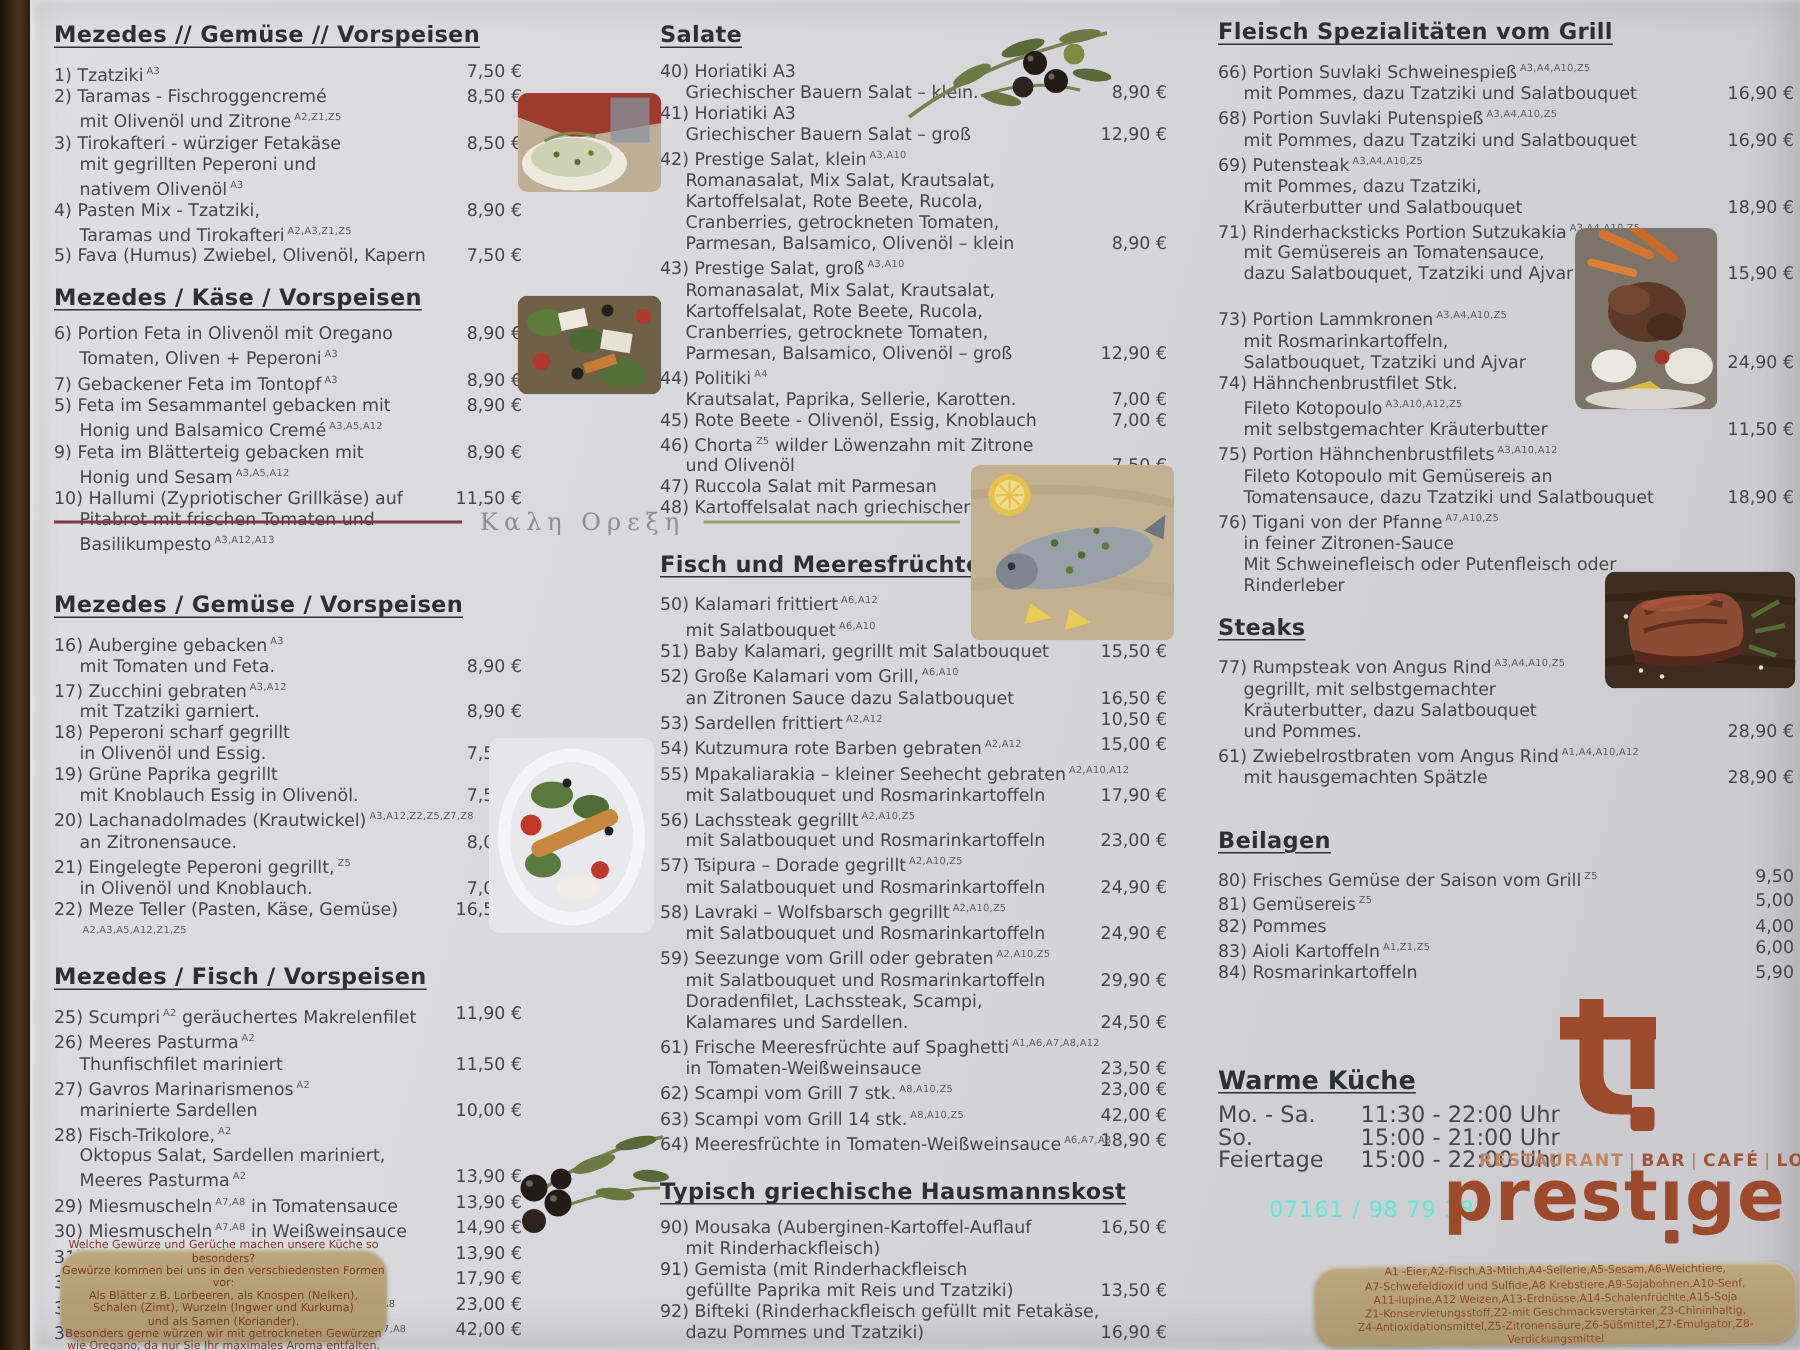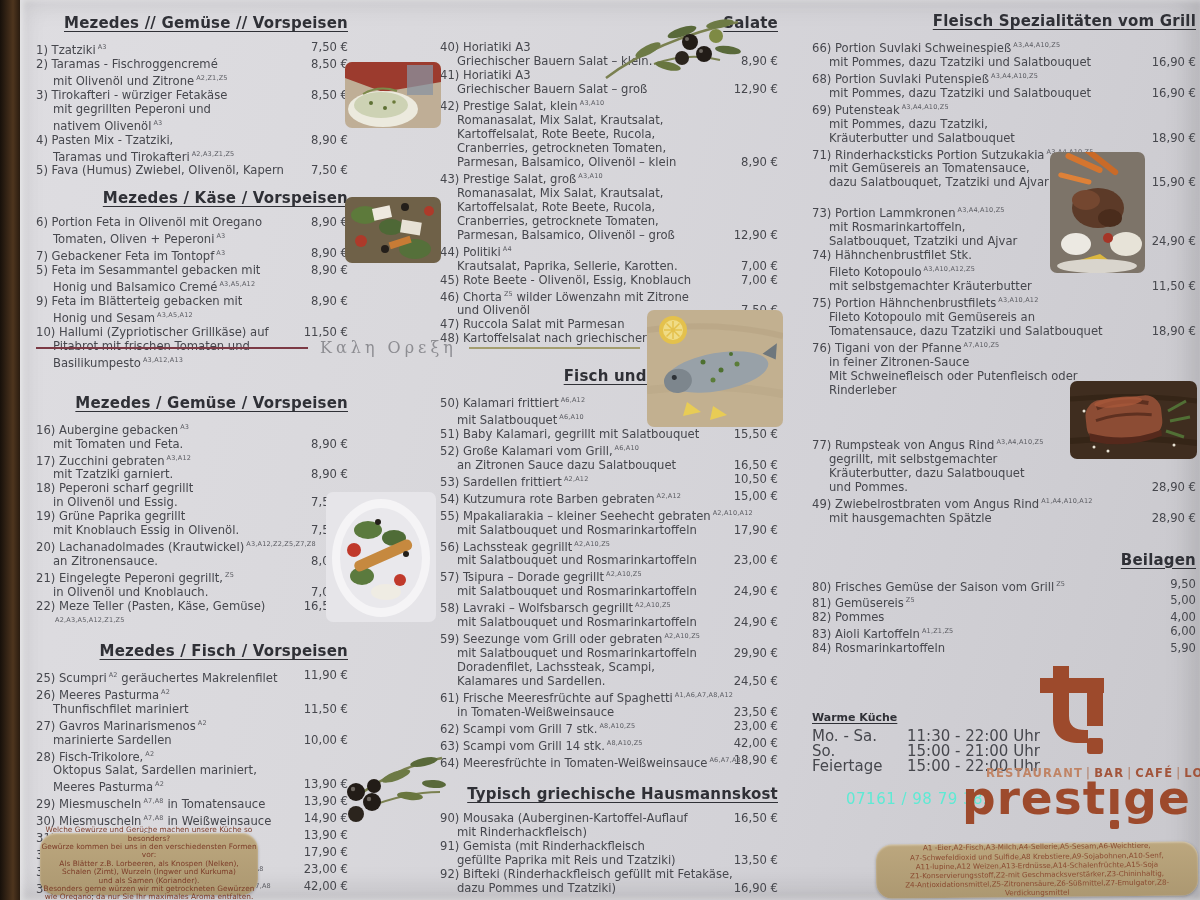--- a/index.html
+++ b/index.html
@@ -18,37 +18,37 @@
     box-shadow:inset 3px 0 6px rgba(255,255,255,.5), inset -8px 0 30px rgba(0,0,0,.10), inset 0 -10px 30px rgba(0,0,0,.07);
   }
   .col{position:absolute;top:14px;}
   #col-left{left:36px;width:312px;}
   #col-middle{left:440px;width:338px;}
   #col-right{left:812px;width:384px;top:12px;}
   .section{margin-bottom:12px;}
   .stitle{
     font-weight:bold;font-size:15px;color:#2f3036;
     text-decoration:underline;text-underline-offset:3px;
-    margin-bottom:8px;letter-spacing:.2px;white-space:nowrap;text-align:right;
+    margin-bottom:8px;letter-spacing:.2px;white-space:nowrap;
   }
   .row{
     position:relative;padding-right:58px;
     font-size:11.6px;line-height:14px;color:#46474d;white-space:nowrap;
   }
   .row.cont{padding-left:17px;}
   .row sup{font-size:6.5px;color:#595a60;margin-left:2px;letter-spacing:.2px;}
   .price{position:absolute;right:0;top:0;color:#46474d;}
   
   #divider{position:absolute;left:36px;top:338px;width:604px;display:flex;align-items:center;}
   #divider .dl{height:2px;background:#7c3a45;width:272px;}
   #divider .dtext{margin:0 12px;font-family:"DejaVu Serif", serif;font-size:16px;color:#8d8d92;letter-spacing:4px;white-space:nowrap;}
   #divider .dr{height:2px;background:#a39d6e;flex:1;}
   
   .hours{margin-top:56px;}
-  .hours .htitle{font-weight:bold;font-size:11px;color:#2f3036;text-decoration:underline;text-underline-offset:2px;margin-bottom:5px;}
+  .hours .htitle{font-weight:bold;font-size:17px;color:#2f3036;text-decoration:underline;text-underline-offset:2px;margin-bottom:5px;}
   .hrow{display:flex;font-size:15px;line-height:15px;color:#46474d;}
   .hrow .day{width:95px;}
   .phone{margin:16px 0 0 34px;font-size:15px;color:#5eead4;letter-spacing:.5px;}
   
   #logo-mark{position:absolute;left:1038px;top:664px;}
   #tagline{position:absolute;left:986px;top:766px;font-size:11.5px;letter-spacing:1.2px;white-space:nowrap;color:#a2543a;}
   #tagline .tg-light{color:#c08465;}
   #tagline .sep{color:#b0785d;margin:0 3px;font-weight:normal;}
   #tagline .tg{font-weight:bold;}
   #wordmark{position:absolute;left:962px;top:770px;font-size:47px;font-weight:bold;color:#9d4a2c;letter-spacing:1px;}
@@ -351,21 +351,21 @@
     </div>
     <div class="section" style="margin-top: 12px;">
       <div class="stitle">Steaks</div>
       <div class="item">
         <div class="row"><span>77) Rumpsteak von Angus Rind</span><sup>A3,A4,A10,Z5</sup></div>
         <div class="row cont"><span>gegrillt, mit selbstgemachter</span></div>
         <div class="row cont"><span>Kräuterbutter, dazu Salatbouquet</span></div>
         <div class="row cont"><span>und Pommes.</span><span class="price">28,90 €</span></div>
       </div>
       <div class="item">
-        <div class="row"><span>49) Zwiebelrostbraten vom Angus Rind</span><sup>A1,A4,A10,A12</sup></div>
+        <div class="row"><span>61) Zwiebelrostbraten vom Angus Rind</span><sup>A1,A4,A10,A12</sup></div>
         <div class="row cont"><span>mit hausgemachten Spätzle</span><span class="price">28,90 €</span></div>
       </div>
     </div>
     <div class="section" style="margin-top: 26px;">
       <div class="stitle">Beilagen</div>
       <div class="item">
         <div class="row"><span>80) Frisches Gemüse der Saison vom Grill</span><sup>Z5</sup><span class="price">9,50</span></div>
       </div>
       <div class="item">
         <div class="row"><span>81) Gemüsereis</span><sup>Z5</sup><span class="price">5,00</span></div>

